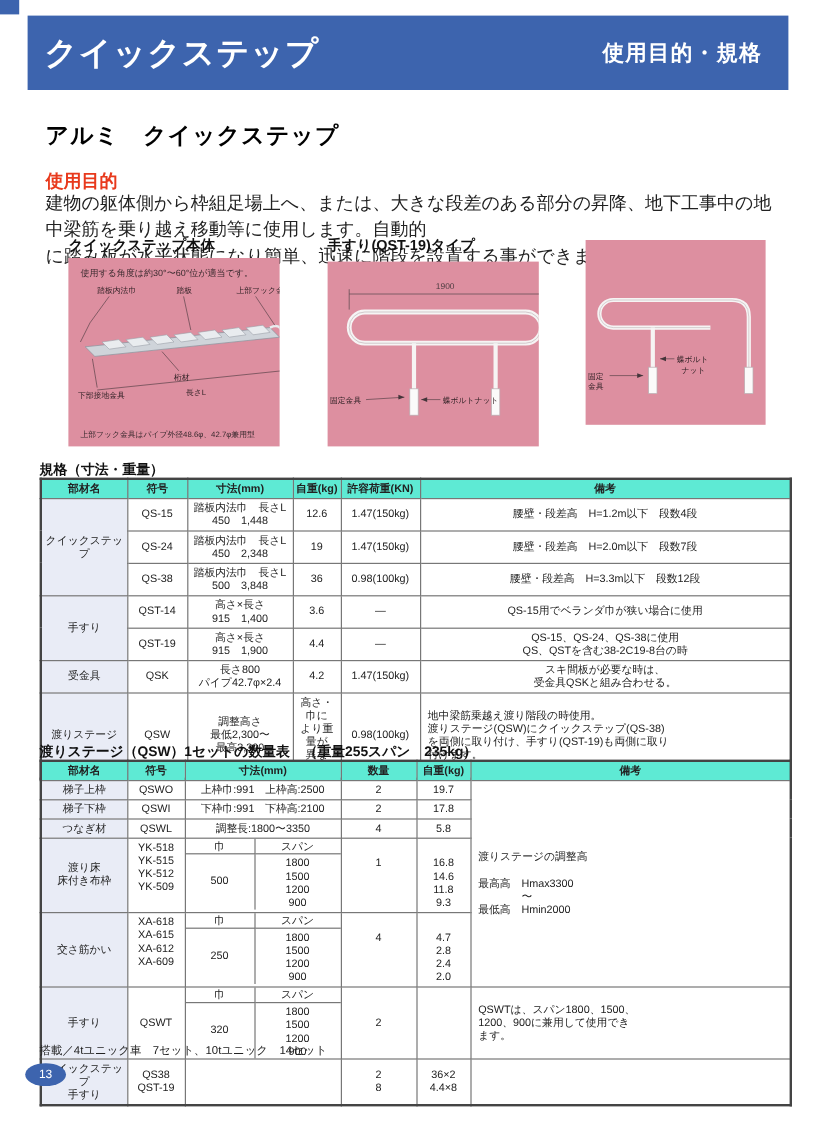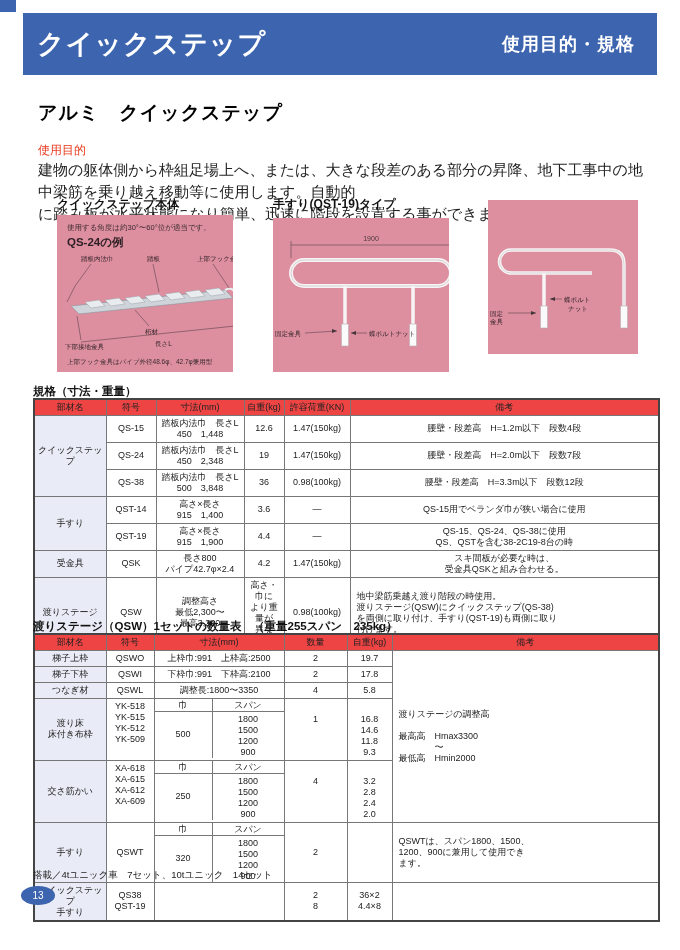--- a/index.html
+++ b/index.html
@@ -19,21 +19,21 @@
     position:absolute; left:23px; top:13px; width:634px; height:62px;
     background:#3d64ae; color:#fff;
     display:flex; align-items:center; justify-content:space-between;
     padding:0 22px 0 14px;
   }
   .banner-title { font-size:27px; font-weight:bold; letter-spacing:1px; }
   .banner-right { font-size:18px; font-weight:bold; letter-spacing:1px; }
 
   
   .product-title { position:absolute; left:38px; top:100px; font-size:19px; font-weight:bold; color:#000000; letter-spacing:1px; }
-  .purpose-label { position:absolute; left:38px; top:142px; font-size:12px; font-weight:normal; color:#e8391c; }
+  .purpose-label { position:absolute; left:38px; top:142px; font-size:15px; font-weight:bold; color:#e8391c; }
   .purpose-text  { position:absolute; left:38px; top:159px; width:608px; font-size:15px; line-height:1.45; color:#222; font-weight:500; }
 
   
   .fig { position:absolute; top:196px; }
   .fig-caption { font-size:12px; font-weight:bold; color:#111; height:18px; }
   .fig-panel { background:#dd8fa0; position:relative; overflow:hidden; }
   #fig1 { left:57px;  width:176px; }
   #fig2 { left:273px; width:176px; }
   #fig3 { left:488px; width:150px; }
   #fig1 .fig-panel { height:157px; margin-top:1px; }
@@ -42,21 +42,21 @@
   .example-label { font-size:11.5px; font-weight:bold; color:#2c1e22; padding:2px 0 0 10px; }
   .fig-footnote { position:absolute; left:10px; bottom:5px; font-size:6.5px; color:#3a2a2e; }
   .fig svg { display:block; }
   .svg-label { font-size:6.5px; fill:#332327; }
   .svg-dim { font-size:7px; fill:#4a3a3e; }
 
   
   .tbl-title { position:absolute; left:33px; font-size:11.5px; font-weight:bold; color:#111; }
   table { border-collapse:collapse; table-layout:fixed; position:absolute; left:33px; width:625px; }
   th,td { border:1px solid #777; font-size:9px; line-height:11px; text-align:center; vertical-align:middle; padding:2px 2px; color:#222; }
-  thead th { background:#ef4444; font-weight:normal; height:16px; padding:1px 2px; }
+  thead th { background:#5eead4; font-weight:bold; height:16px; padding:1px 2px; }
   table { border:2px solid #444; }
   td.part { background:#e9ecf6; }
   tr.gs td { border-top:1.5px solid #444; }
   td.left { text-align:left; padding-left:6px; }
   td.vtop { vertical-align:top; }
   td.vtop-pad { vertical-align:top; padding-top:15px; }
 
   #spec-title { top:384px; }
   #spec-table { top:398px; }
   #qty-title  { top:619px; }
@@ -87,21 +87,20 @@
 
 <div class="product-title">アルミ　クイックステップ</div>
 <div class="purpose-label">使用目的</div>
 <div class="purpose-text pre">建物の躯体側から枠組足場上へ、または、大きな段差のある部分の昇降、地下工事中の地中梁筋を乗り越え移動等に使用します。自動的
 に踏み板が水平状態になり簡単、迅速に階段を設置する事ができます。</div>
 
 <div class="fig" id="fig1">
   <div class="fig-caption">クイックステップ本体</div>
   <div class="fig-panel">
     <div class="angle-note">使用する角度は約30°〜60°位が適当です。</div>
-    <div class="example-label">QS-24の例</div>
     <svg width="196" height="100" viewBox="0 0 196 100">
 
       <polygon points="14,56 168,40 176,48 22,64" fill="#cfd4da" stroke="#8d939c" stroke-width="0.6"></polygon>
 
       <polygon points="28,52 42,50 48,56 34,58" fill="#e9ecef" stroke="#9aa0a8" stroke-width="0.5"></polygon>
       <polygon points="48,50 62,48 68,54 54,56" fill="#e9ecef" stroke="#9aa0a8" stroke-width="0.5"></polygon>
       <polygon points="68,48 82,46 88,52 74,54" fill="#e9ecef" stroke="#9aa0a8" stroke-width="0.5"></polygon>
       <polygon points="88,46 102,44 108,50 94,52" fill="#e9ecef" stroke="#9aa0a8" stroke-width="0.5"></polygon>
       <polygon points="108,44 122,42 128,48 114,50" fill="#e9ecef" stroke="#9aa0a8" stroke-width="0.5"></polygon>
       <polygon points="128,42 142,40 148,46 134,48" fill="#e9ecef" stroke="#9aa0a8" stroke-width="0.5"></polygon>
@@ -360,21 +359,21 @@
           <div class="sh cw">巾</div>
           <div class="sh">スパン</div>
           <div class="sv cw">250</div>
           <div class="sv pre">1800
 1500
 1200
 900</div>
         </div>
       </td>
       <td class="vtop-pad">4</td>
-      <td class="pre vtop-pad">3.2
+      <td class="pre vtop-pad">4.7
 2.8
 2.4
 2.0</td>
     </tr>
     <tr class="gs">
       <td class="part">手すり</td>
       <td>QSWT</td>
       <td class="split">
         <div class="split-grid">
           <div class="sh cw">巾</div>

